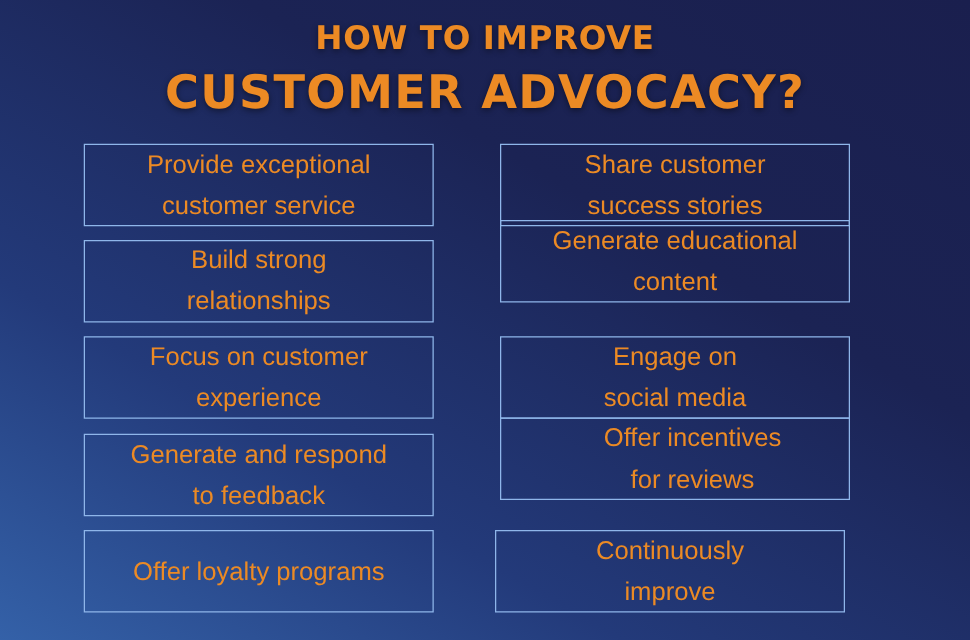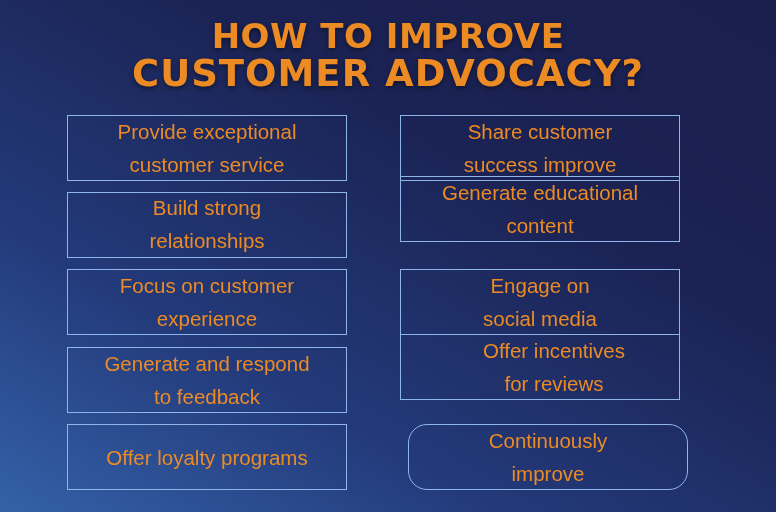--- a/index.html
+++ b/index.html
@@ -2,21 +2,21 @@
 <html><head>
   <meta charset="utf-8">
   <style>
     html, body { margin: 0; padding: 0; }
     body {
       width: 776px; height: 512px; overflow: hidden; position: relative;
       background: linear-gradient(210deg, #1a1f4e 0%, #1b2354 35%, #233a7a 70%, #3461a8 100%);
       font-family: "Liberation Sans", sans-serif;
     }
     .title { position: absolute; left: 0; width: 776px; text-align: center; color: #ec8a24; font-weight: bold; text-shadow: 0 2px 5px rgba(0,0,0,0.45); font-family: "DejaVu Sans", sans-serif; }
-    .title1 { top: 16px; font-size: 34px; letter-spacing: 0.5px; }
+    .title1 { top: 16px; font-size: 26px; letter-spacing: 0.5px; }
     .title2 { top: 52px; font-size: 37px; letter-spacing: 1px; }
     .card {
       position: absolute; width: 280px; height: 66px; box-sizing: border-box;
       border: 1px solid #8fb6ea; display: flex; flex-direction: column; align-items: center; justify-content: center;
       color: #ec8a24; font-size: 20.5px; line-height: 33px; text-align: center;
     }
     .card span { display: block; white-space: nowrap; }
   </style>
 </head>
 <body>
@@ -39,30 +39,30 @@
 <div class="card" style="left:67px; top:347px;">
   <span>Generate and respond</span>
   <span>to feedback</span>
 </div>
 <div class="card" style="left:67px; top:424px;">
   <span>Offer loyalty programs</span>
 </div>
 
 <div class="card" style="left:400px; top:115px;text-align:center;">
   <span>Share customer</span>
-  <span>success improve</span>
+  <span>success stories</span>
 </div>
 <div class="card" style="left:400px; top:176px;">
   <span>Generate educational</span>
   <span>content</span>
 </div>
 <div class="card" style="left:400px; top:269px;">
   <span>Engage on</span>
   <span>social media</span>
 </div>
 <div class="card" style="left:400px; top:334px;padding-left:28px;">
   <span>Offer incentives</span>
   <span>for reviews</span>
 </div>
-<div class="card" style="left:408px; top:424px;border-radius:19px;">
+<div class="card" style="left:396px; top:424px;">
   <span>Continuously</span>
   <span>improve</span>
 </div>
 
 </body></html>

